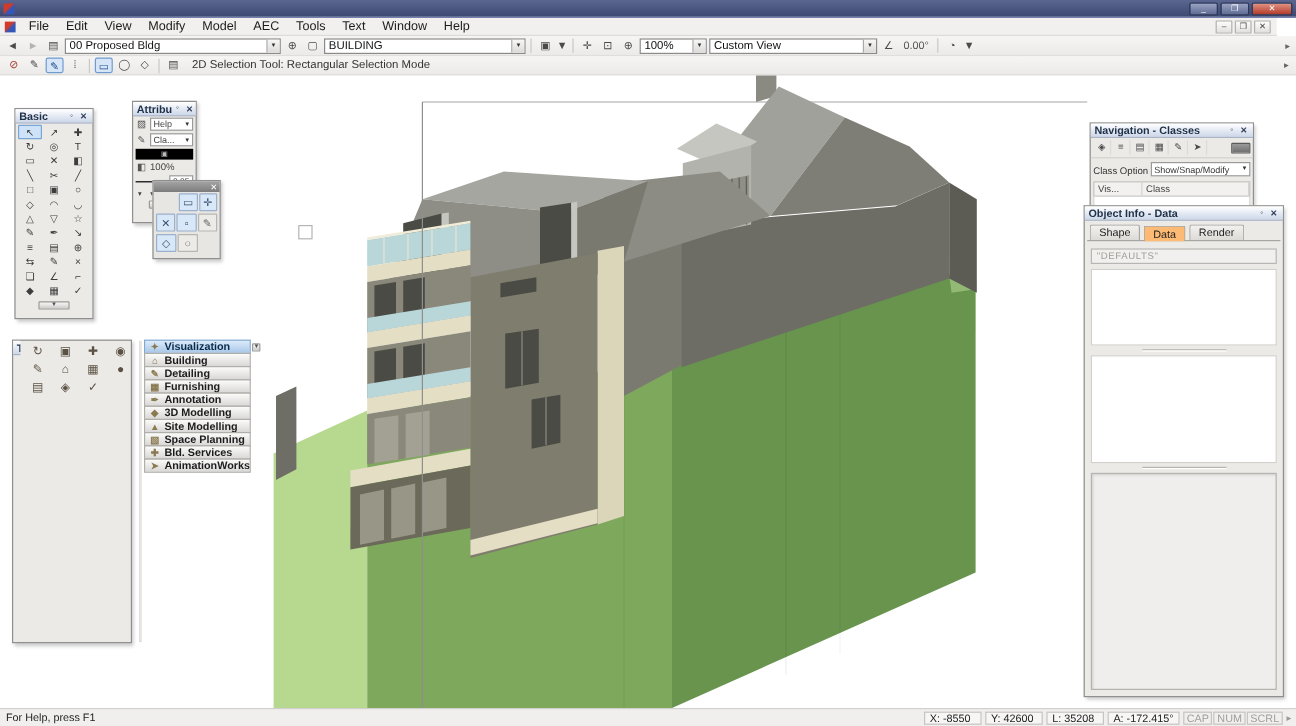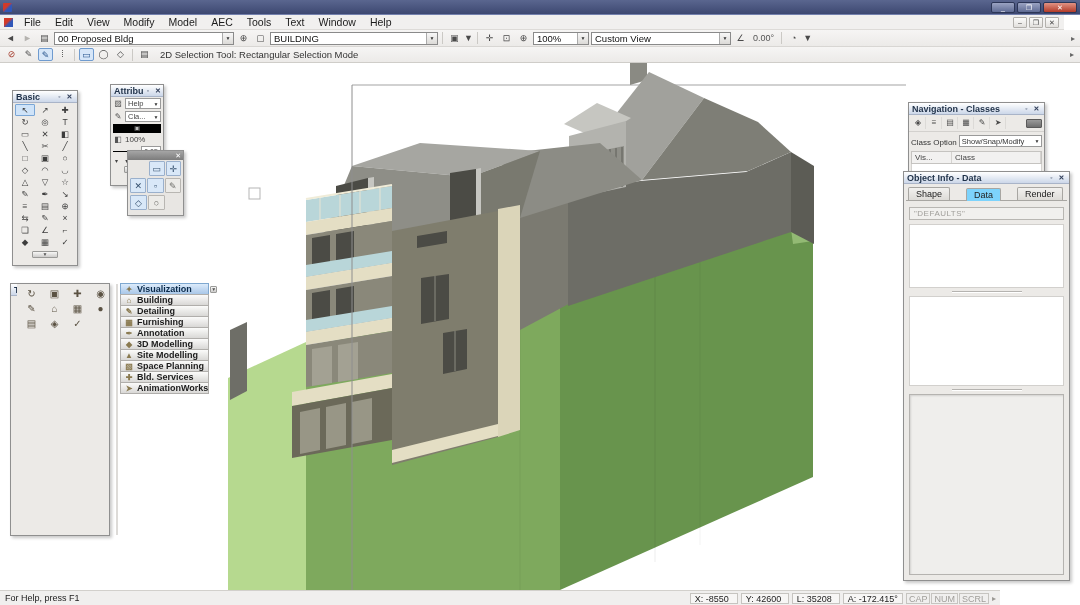--- a/index.html
+++ b/index.html
@@ -102,33 +102,33 @@
   .nav-ic{width:15px;height:12px;font-size:8px;line-height:12px;text-align:center;color:#4a4a4a;border-right:1px solid #dcdad7}
   .nav-menu-btn{margin-left:auto;width:16px;height:9px;background:linear-gradient(#9a9a9a,#6f6f6f);border:1px solid #5a5a5a;border-radius:1px}
   .class-option-row{display:flex;align-items:flex-end;font-size:8px;padding:3px 2px;gap:2px;color:#333}
   .nav-header{display:flex;font-size:8px;border:1px solid #c5c3c0;background:#f2f1f0;margin:1px 2px 0;color:#444}
   .nav-header div{padding:1px 3px;border-right:1px solid #d5d3d0}
   .nav-col-vis{width:40px}
   .nav-body{flex:1;background:#fff;margin:0 2px 2px;border:1px solid #d5d3d0;border-top:none}
 
   
   #objectinfo{left:903px;top:171px;width:167px;height:410px;z-index:4;display:flex;flex-direction:column}
-  .oi-tabs{display:flex;padding:3px 4px 0;gap:16px}
+  .oi-tabs{display:flex;padding:3px 4px 0;gap:3px}
   .oi-tab{padding:1px 7px;font-size:9px;color:#222;border:1px solid #a8a6a2;border-bottom:none;
     border-radius:2px 2px 0 0;background:linear-gradient(#f2f1ef,#dddbd7)}
-  .oi-tab.active{background:#7dd3fc;position:relative;top:1px}
+  .oi-tab.active{background:#fdba74;position:relative;top:1px}
   .oi-tabline{height:1px;background:#a8a6a2;margin:0 2px}
   .defaults-field{margin:6px 5px 4px;height:13px;border:1px solid #b8b6b2;background:#f1f0ee;color:#a09e9a;
     font-size:8px;display:flex;align-items:center;padding-left:4px;letter-spacing:.5px}
   .oi-panel{background:#fff;border:1px solid #d2d0cd;margin:0 5px}
   .oi-split{width:70px;height:2px;border-top:1px solid #b5b3b0;border-bottom:1px solid #fff;margin:3px auto}
   .oi-sunken{flex:1;background:#efeeec;border:1px solid #b5b3b0;margin:0 5px 5px;box-shadow:inset 1px 1px 2px rgba(0,0,0,.12)}
 
   
-  .statusbar{position:absolute;top:590px;left:0;width:1000px;height:15px;background:#f0efee;
+  .statusbar{position:absolute;top:590px;left:0;width:1080px;height:15px;background:#f0efee;
     border-top:1px solid #d2d0cc;display:flex;align-items:center;font-size:9px;color:#222;padding:0 2px}
   .sb-help{flex:1;padding-left:3px}
   .sb-field{border:1px solid #c6c4c0;background:#f7f6f5;height:11px;line-height:10px;padding:0 4px;margin-right:3px;min-width:48px}
   .sb-toggle{border:1px solid #c6c4c0;color:#a09e9a;height:11px;line-height:10px;padding:0 2px;margin-right:1px}
   .sb-grip{color:#9a9894;font-size:8px;padding:0 2px}
 </style>
 </head>
 <body>
 
 <div class="titlebar">

